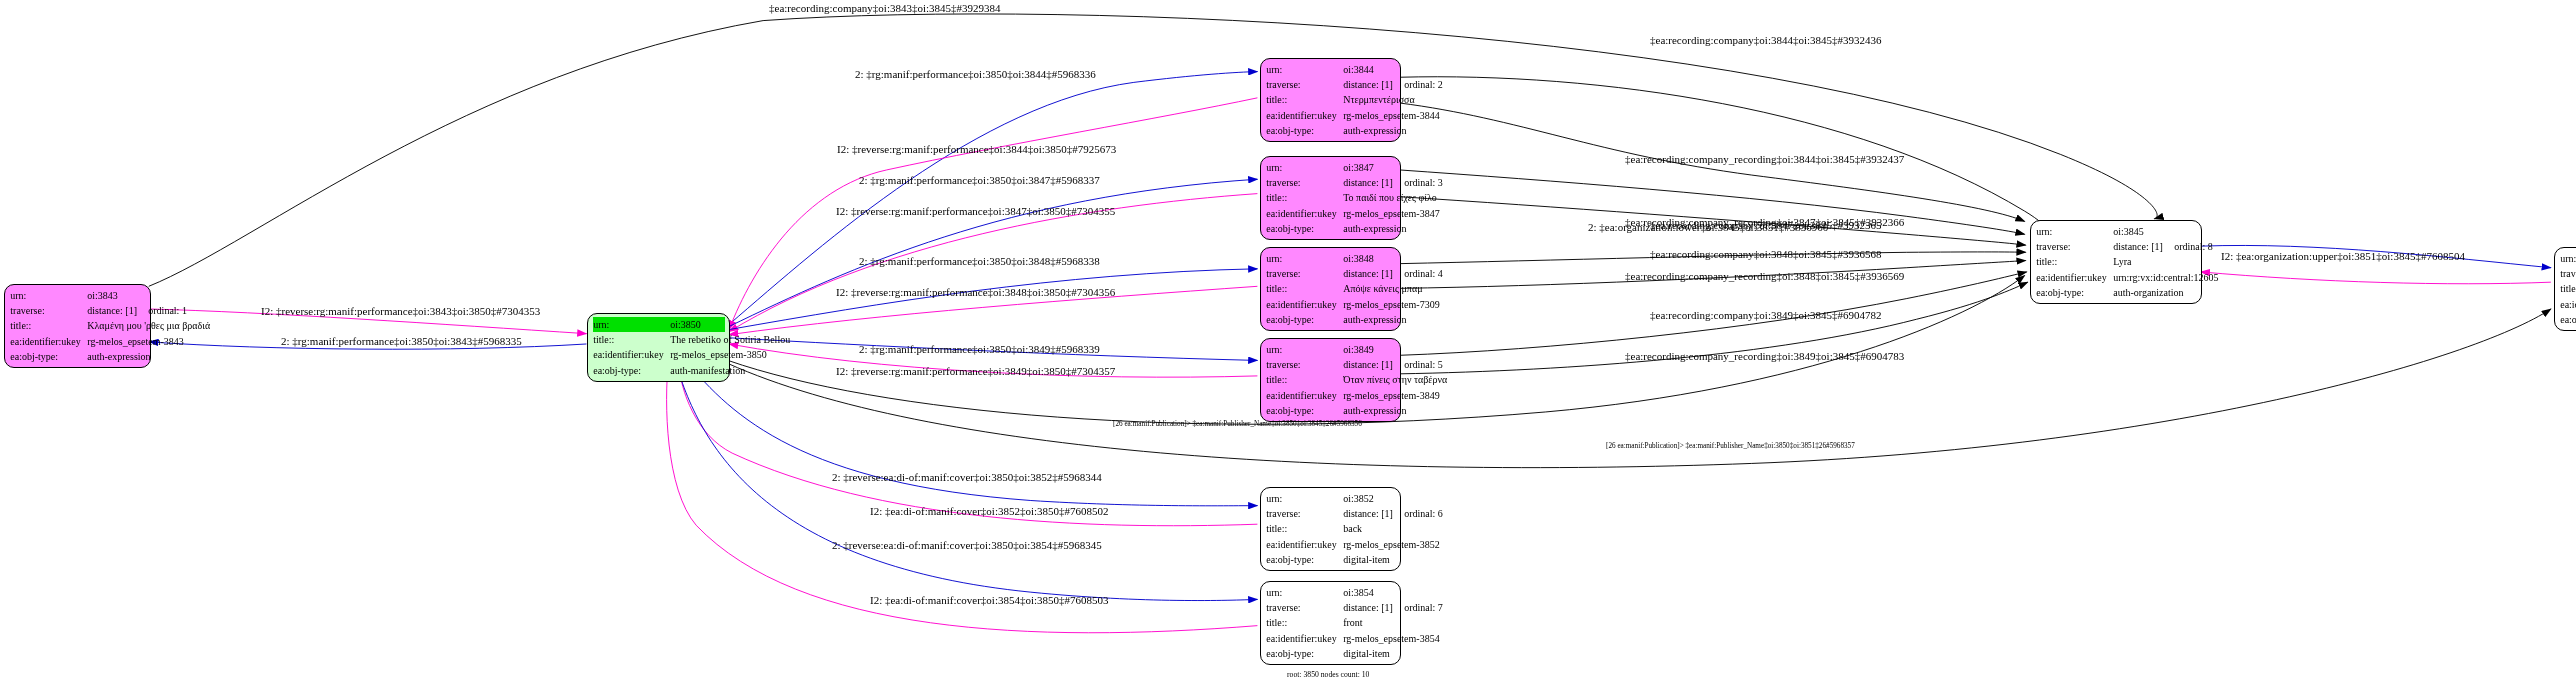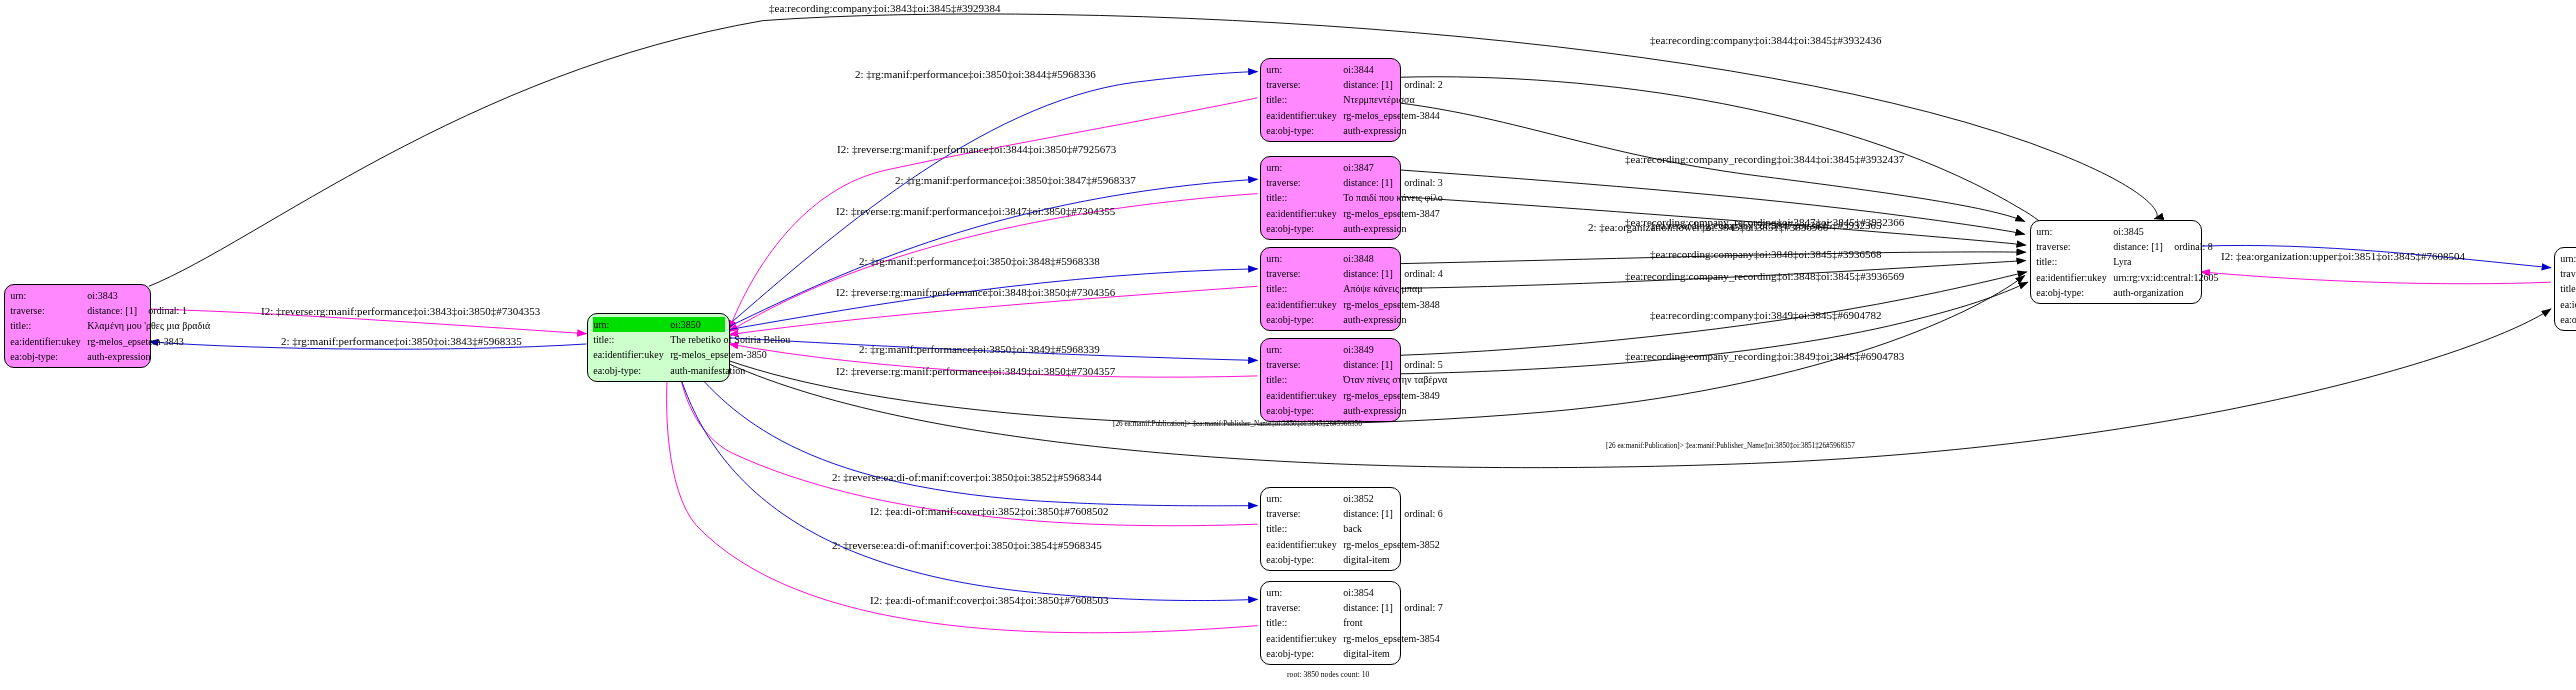--- a/index.html
+++ b/index.html
@@ -217,21 +217,21 @@
     <div class="row">
       <span class="k">urn:</span>
       <span class="v">oi:3847</span>
     </div>
     <div class="row">
       <span class="k">traverse:</span>
       <span class="v"><span>distance: [1]</span><span class="ord">ordinal: 3</span></span>
     </div>
     <div class="row">
       <span class="k">title::</span>
-      <span class="v">Το παιδί που κάνεις φίλο</span>
+      <span class="v">Το παιδί που είχες φίλο</span>
     </div>
     <div class="row">
       <span class="k">ea:identifier:ukey</span>
       <span class="v">rg-melos_epsetem-3847</span>
     </div>
     <div class="row">
       <span class="k">ea:obj-type:</span>
       <span class="v">auth-expression</span>
     </div>
   </div>
@@ -244,21 +244,21 @@
     <div class="row">
       <span class="k">traverse:</span>
       <span class="v"><span>distance: [1]</span><span class="ord">ordinal: 4</span></span>
     </div>
     <div class="row">
       <span class="k">title::</span>
       <span class="v">Απόψε κάνεις μπαμ</span>
     </div>
     <div class="row">
       <span class="k">ea:identifier:ukey</span>
-      <span class="v">rg-melos_epsetem-3848</span>
+      <span class="v">rg-melos_epsetem-7309</span>
     </div>
     <div class="row">
       <span class="k">ea:obj-type:</span>
       <span class="v">auth-expression</span>
     </div>
   </div>
 
   <div class="node magenta" style="left:1260px; top:338px; width:141px;">
     <div class="row">
       <span class="k">urn:</span>
@@ -372,21 +372,21 @@
       <span class="k">ea:obj-type:</span>
 
     </div>
   </div>
 
   <div class="edge-label" style="left:769px; top:2.1px;">‡ea:recording:company‡oi:3843‡oi:3845‡#3929384</div>
   <div class="edge-label" style="left:855px; top:68px;">2: ‡rg:manif:performance‡oi:3850‡oi:3844‡#5968336</div>
   <div class="edge-label" style="left:837px; top:143px;">I2: ‡reverse:rg:manif:performance‡oi:3844‡oi:3850‡#7925673</div>
   <div class="edge-label" style="left:1650px; top:34px;">‡ea:recording:company‡oi:3844‡oi:3845‡#3932436</div>
   <div class="edge-label" style="left:1625px; top:153px;">‡ea:recording:company_recording‡oi:3844‡oi:3845‡#3932437</div>
-  <div class="edge-label" style="left:859px; top:174px;margin-left:36px;">2: ‡rg:manif:performance‡oi:3850‡oi:3847‡#5968337</div>
+  <div class="edge-label" style="left:859px; top:174px;">2: ‡rg:manif:performance‡oi:3850‡oi:3847‡#5968337</div>
   <div class="edge-label" style="left:836px; top:205px;">I2: ‡reverse:rg:manif:performance‡oi:3847‡oi:3850‡#7304355</div>
   <div class="edge-label" style="left:1650px; top:183px;margin-top:36px;">‡ea:recording:company‡oi:3847‡oi:3845‡#3932365</div>
   <div class="edge-label" style="left:1625px; top:216px;">‡ea:recording:company_recording‡oi:3847‡oi:3845‡#3932366</div>
   <div class="edge-label" style="left:859px; top:255px;">2: ‡rg:manif:performance‡oi:3850‡oi:3848‡#5968338</div>
   <div class="edge-label" style="left:836px; top:286px;">I2: ‡reverse:rg:manif:performance‡oi:3848‡oi:3850‡#7304356</div>
   <div class="edge-label" style="left:1650px; top:248px;">‡ea:recording:company‡oi:3848‡oi:3845‡#3936568</div>
   <div class="edge-label" style="left:1625px; top:270px;">‡ea:recording:company_recording‡oi:3848‡oi:3845‡#3936569</div>
   <div class="edge-label" style="left:859px; top:343px;">2: ‡rg:manif:performance‡oi:3850‡oi:3849‡#5968339</div>
   <div class="edge-label" style="left:836px; top:365px;">I2: ‡reverse:rg:manif:performance‡oi:3849‡oi:3850‡#7304357</div>
   <div class="edge-label" style="left:1650px; top:309px;">‡ea:recording:company‡oi:3849‡oi:3845‡#6904782</div>

